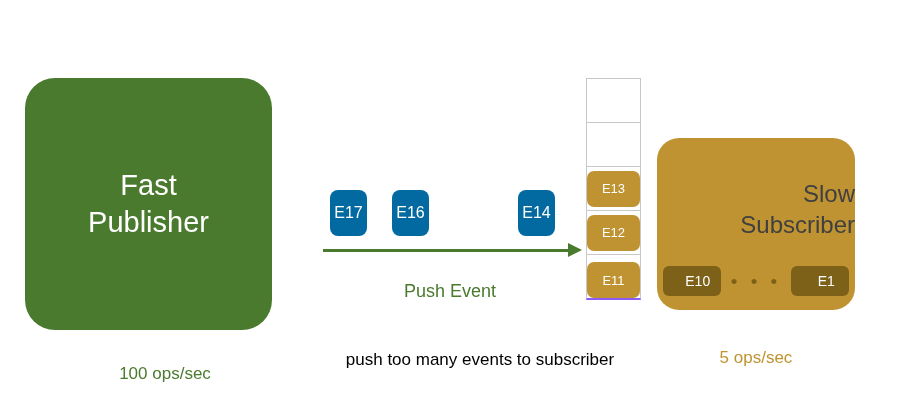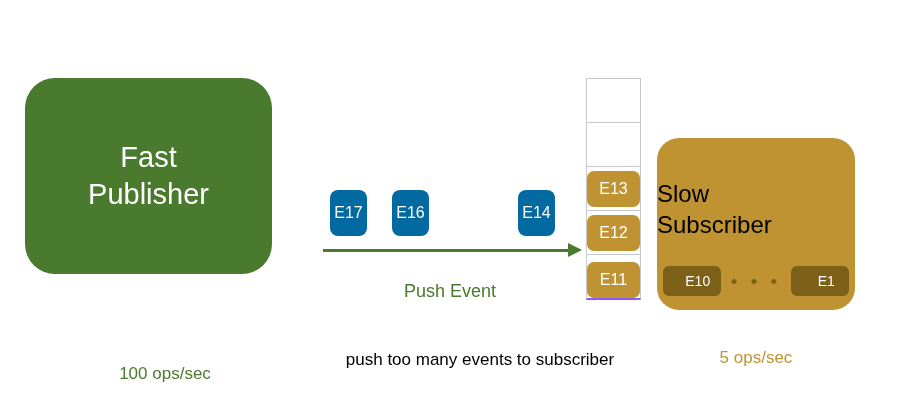--- a/index.html
+++ b/index.html
@@ -29,21 +29,21 @@
     color: #000000;
     white-space: nowrap;
   }
 
   
   .publisher-box {
     position: absolute;
     left: 25px;
     top: 78px;
     width: 247px;
-    height: 196px;
+    height: 252px;
     background: #4a7a2d;
     border-radius: 30px;
     display: flex;
     align-items: center;
     justify-content: center;
   }
   .publisher-label {
     color: #ffffff;
     font-size: 29px;
     line-height: 1.26;
@@ -132,40 +132,40 @@
   }
   .buffer-item {
     width: 67px;
     height: 36px;
     background: #bf9331;
     border-radius: 7px;
     display: flex;
     align-items: center;
     justify-content: center;
     color: #ffffff;
-    font-size: 16px;
+    font-size: 13px;
   }
 
   
   .subscriber-box {
     position: absolute;
     left: 657px;
     top: 138px;
     width: 198px;
     height: 172px;
     background: #bf9331;
     border-radius: 22px;
   }
   .subscriber-label {
     position: absolute;
     left: 0;
     top: 40px;
     width: 100%;
-    text-align: left;
-    color: #000000;
+    text-align: right;
+    color: #404040;
     font-size: 24px;
     line-height: 1.3;
     white-space: pre-line;
   }
   .subscriber-processed {
     position: absolute;
     left: 0;
     bottom: 14px;
     width: 100%;
     display: flex;

